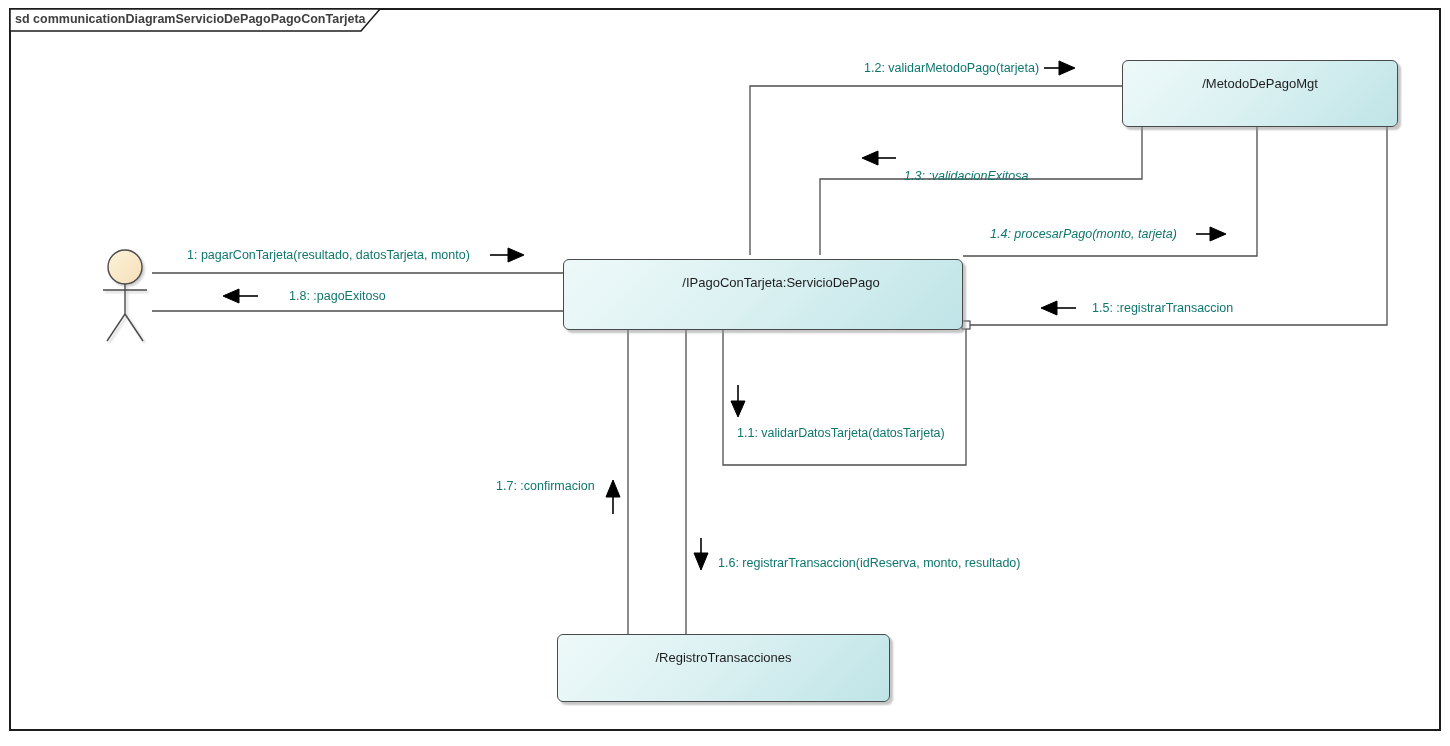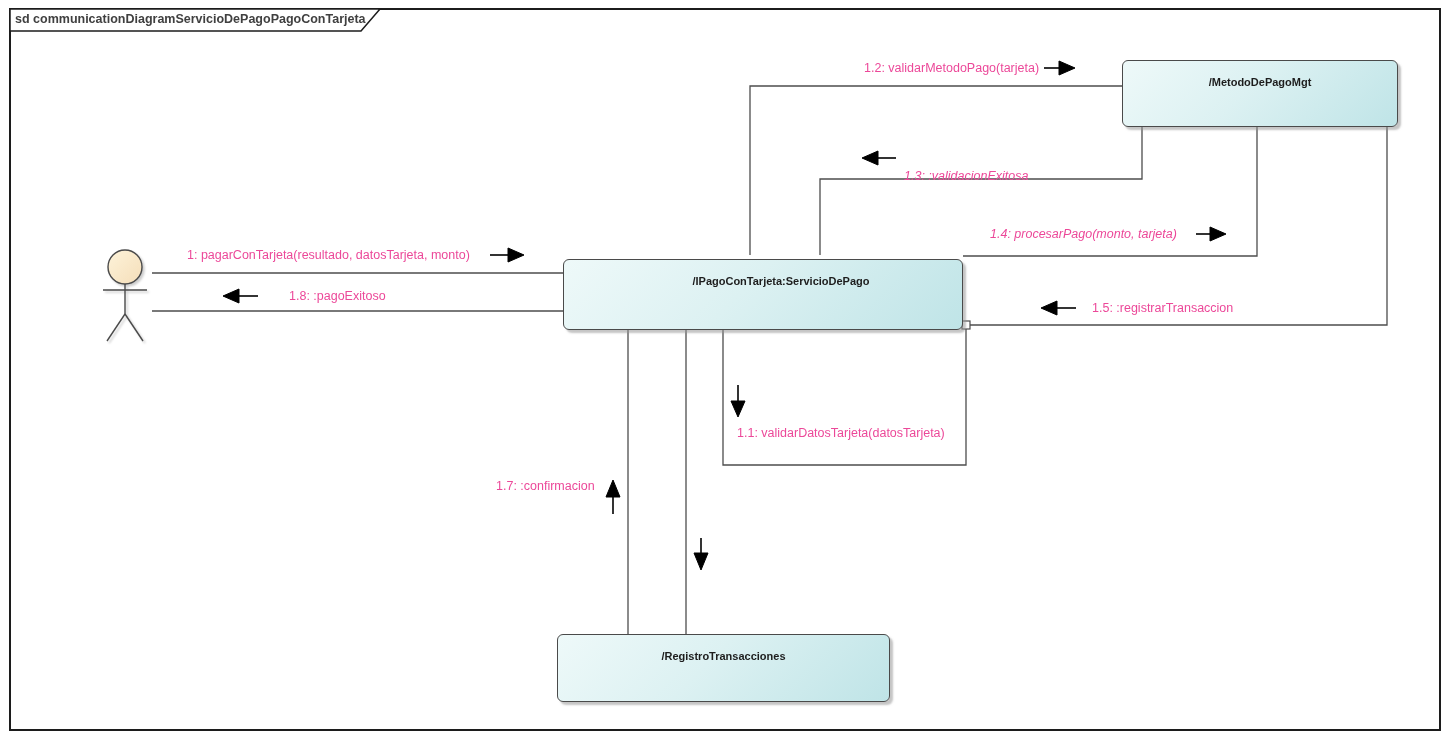--- a/index.html
+++ b/index.html
@@ -17,25 +17,25 @@
   .arrow-shaft { stroke:#000000; stroke-width:1.6; fill:none; }
   .arrow-head { fill:#000000; stroke:#000000; }
   .node {
     position:absolute; box-sizing:border-box;
     border:1.5px solid #4a4a4a; border-radius:6px;
     background:linear-gradient(135deg,#eef9f9 0%, #dcf1f2 45%, #bfe4e7 100%);
     box-shadow:3px 3px 2px rgba(150,150,150,.55);
     display:flex; justify-content:center; align-items:flex-start;
   }
   .node-label {
-    font-weight:bold; font-size:11px; color:#1d1d1d; padding-top:15px;
+    font-weight:normal; font-size:13px; color:#1d1d1d; padding-top:15px;
     white-space:nowrap;
   }
   .msg {
-    position:absolute; font-size:12.5px; color:#ec4899; white-space:nowrap;
+    position:absolute; font-size:12.5px; color:#0f766e; white-space:nowrap;
     line-height:15px;
   }
   #diagram-title {
     position:absolute; left:15px; top:12px; font-size:12.5px; font-weight:bold;
     color:#404040; white-space:nowrap;
   }
 </style>
 </head>
 <body>
 
@@ -132,16 +132,17 @@
   <div class="msg" style="left:904px; top:169px;font-style:italic;">1.3: :validacionExitosa</div>
 
   <div class="msg" style="left:990px; top:227px;font-style:italic;">1.4: procesarPago(monto, tarjeta)</div>
 
   <div class="msg" style="left:1092px; top:301px;">1.5: :registrarTransaccion</div>
 
   <div class="msg" style="left:737px; top:426px;">1.1: validarDatosTarjeta(datosTarjeta)</div>
 
   <div class="msg" style="left:496px; top:479px;">1.7: :confirmacion</div>
 
+  <div class="msg" style="left:718px; top:556px;">1.6: registrarTransaccion(idReserva, monto, resultado)</div>
 
   <div id="diagram-title">sd communicationDiagramServicioDePagoPagoConTarjeta</div>
 
 </div>
 
 </body></html>

